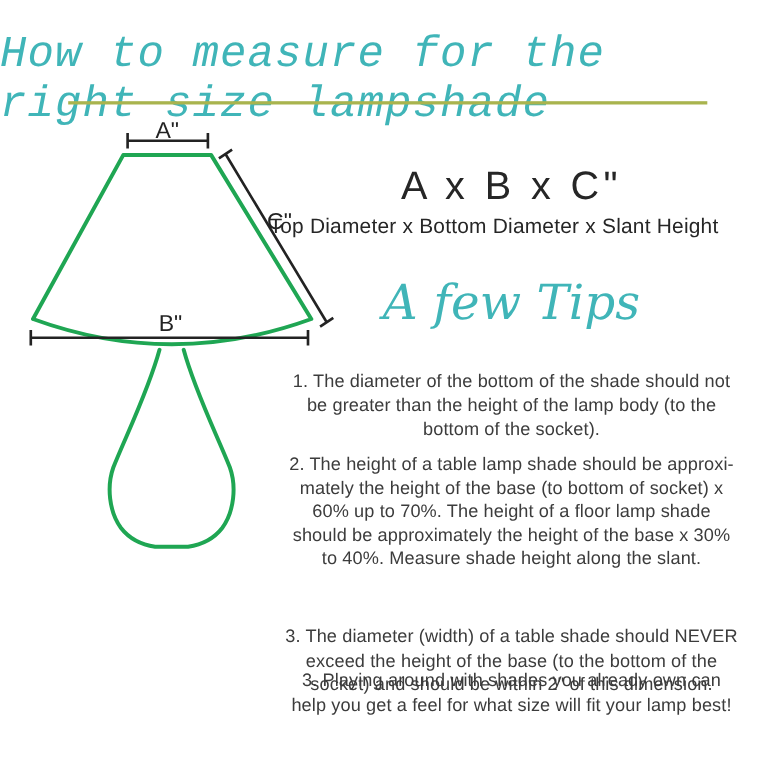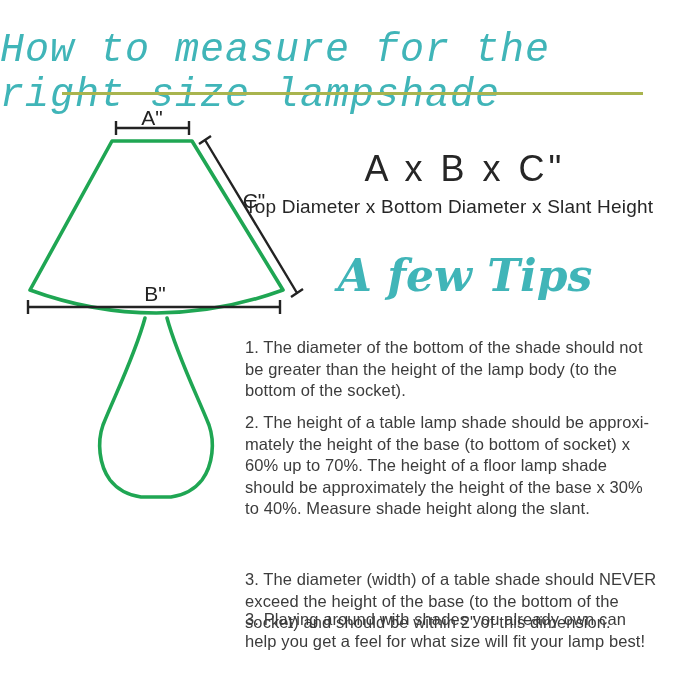--- a/index.html
+++ b/index.html
@@ -72,28 +72,28 @@
     font-size:19px;
     letter-spacing:0.2px;
     color:var(--ink);
   }
   .tips-heading{
     position:absolute;
     left:280px;top:250px;width:370px;
     text-align:center;
     font-family:"DejaVu Serif", cursive, serif;
     font-style:italic;
-    font-weight:bold;
+    font-weight:normal;
     font-size:44px;
     color:var(--teal);
   }
   .tip{
     position:absolute;
     left:245px;width:440px;
-    text-align:left;
+    text-align:center;
     font-size:16.5px;
     line-height:21.5px;
     color:var(--body-ink);
     white-space:pre-line;
     letter-spacing:0.1px;
   }
   .tip1{top:337px;}
   .tip2{top:412px;}
   .tip3{top:532px;margin-top:37px;}
   .tip4{top:609px;}

